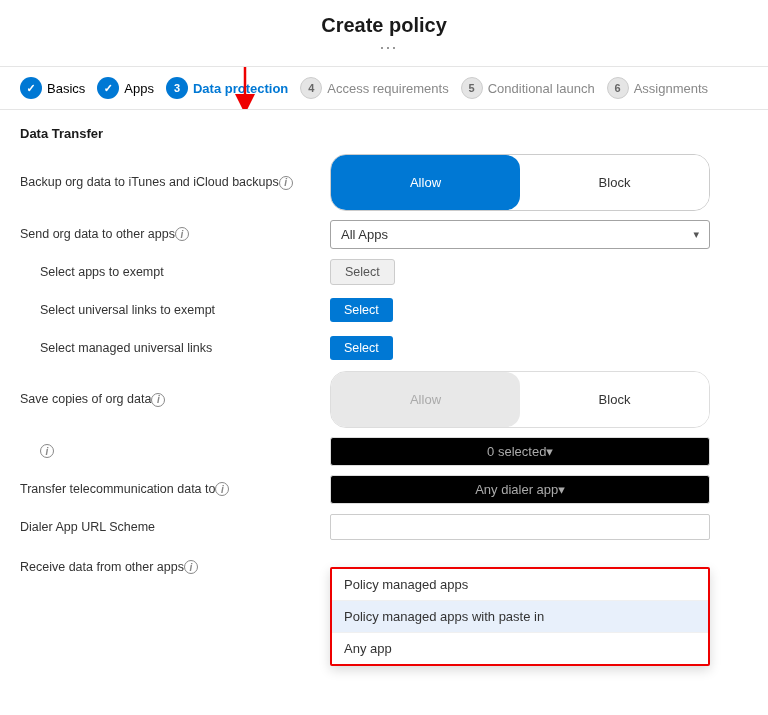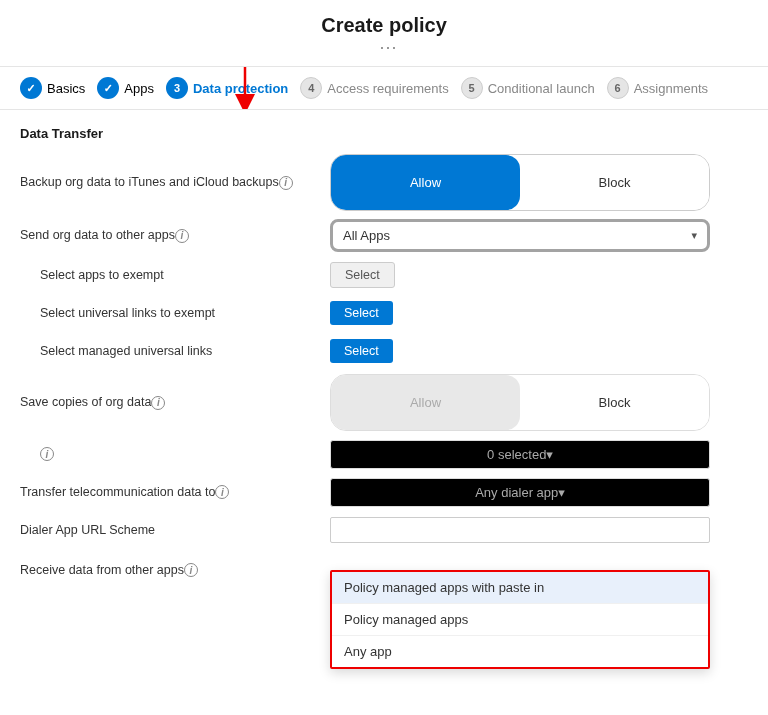--- a/index.html
+++ b/index.html
@@ -183,22 +183,22 @@
       background: #e8e8e8;
       color: #aaa;
       border-radius: 14px;
     }
 
     
     .dropdown-select {
       width: 100%;
       max-width: 380px;
       padding: 6px 10px;
-      border: 3px solid #a3a3a3;
-      border-radius: 8px;
+      border: 1px solid #a3a3a3;
+      border-radius: 3px;
       background: #fff;
       font-size: 13px;
       color: #333;
       display: flex;
       align-items: center;
       justify-content: space-between;
       cursor: pointer;
     }
     .dropdown-select .chevron {
       font-size: 11px;
@@ -450,22 +450,22 @@
 
   <div class="form-row" style="margin-top:4px;">
     <div class="form-label">
       <span>Receive data from other apps</span>
       <span class="info-icon">i</span>
     </div>
     <div class="form-control">
 
       <div class="dropdown-panel-wrapper" style="position:relative;">
         <div class="dropdown-panel">
+          <div class="dropdown-panel-item">Policy managed apps</div>
           <div class="dropdown-panel-item highlighted">Policy managed apps with paste in</div>
-          <div class="dropdown-panel-item">Policy managed apps</div>
           <div class="dropdown-panel-item">Any app</div>
         </div>
       </div>
     </div>
   </div>
 
   <div class="form-row" style="margin-top: 130px;">
     <div class="form-label indented">
       <span>Open data into Org documents</span>
       <span class="info-icon">i</span>

